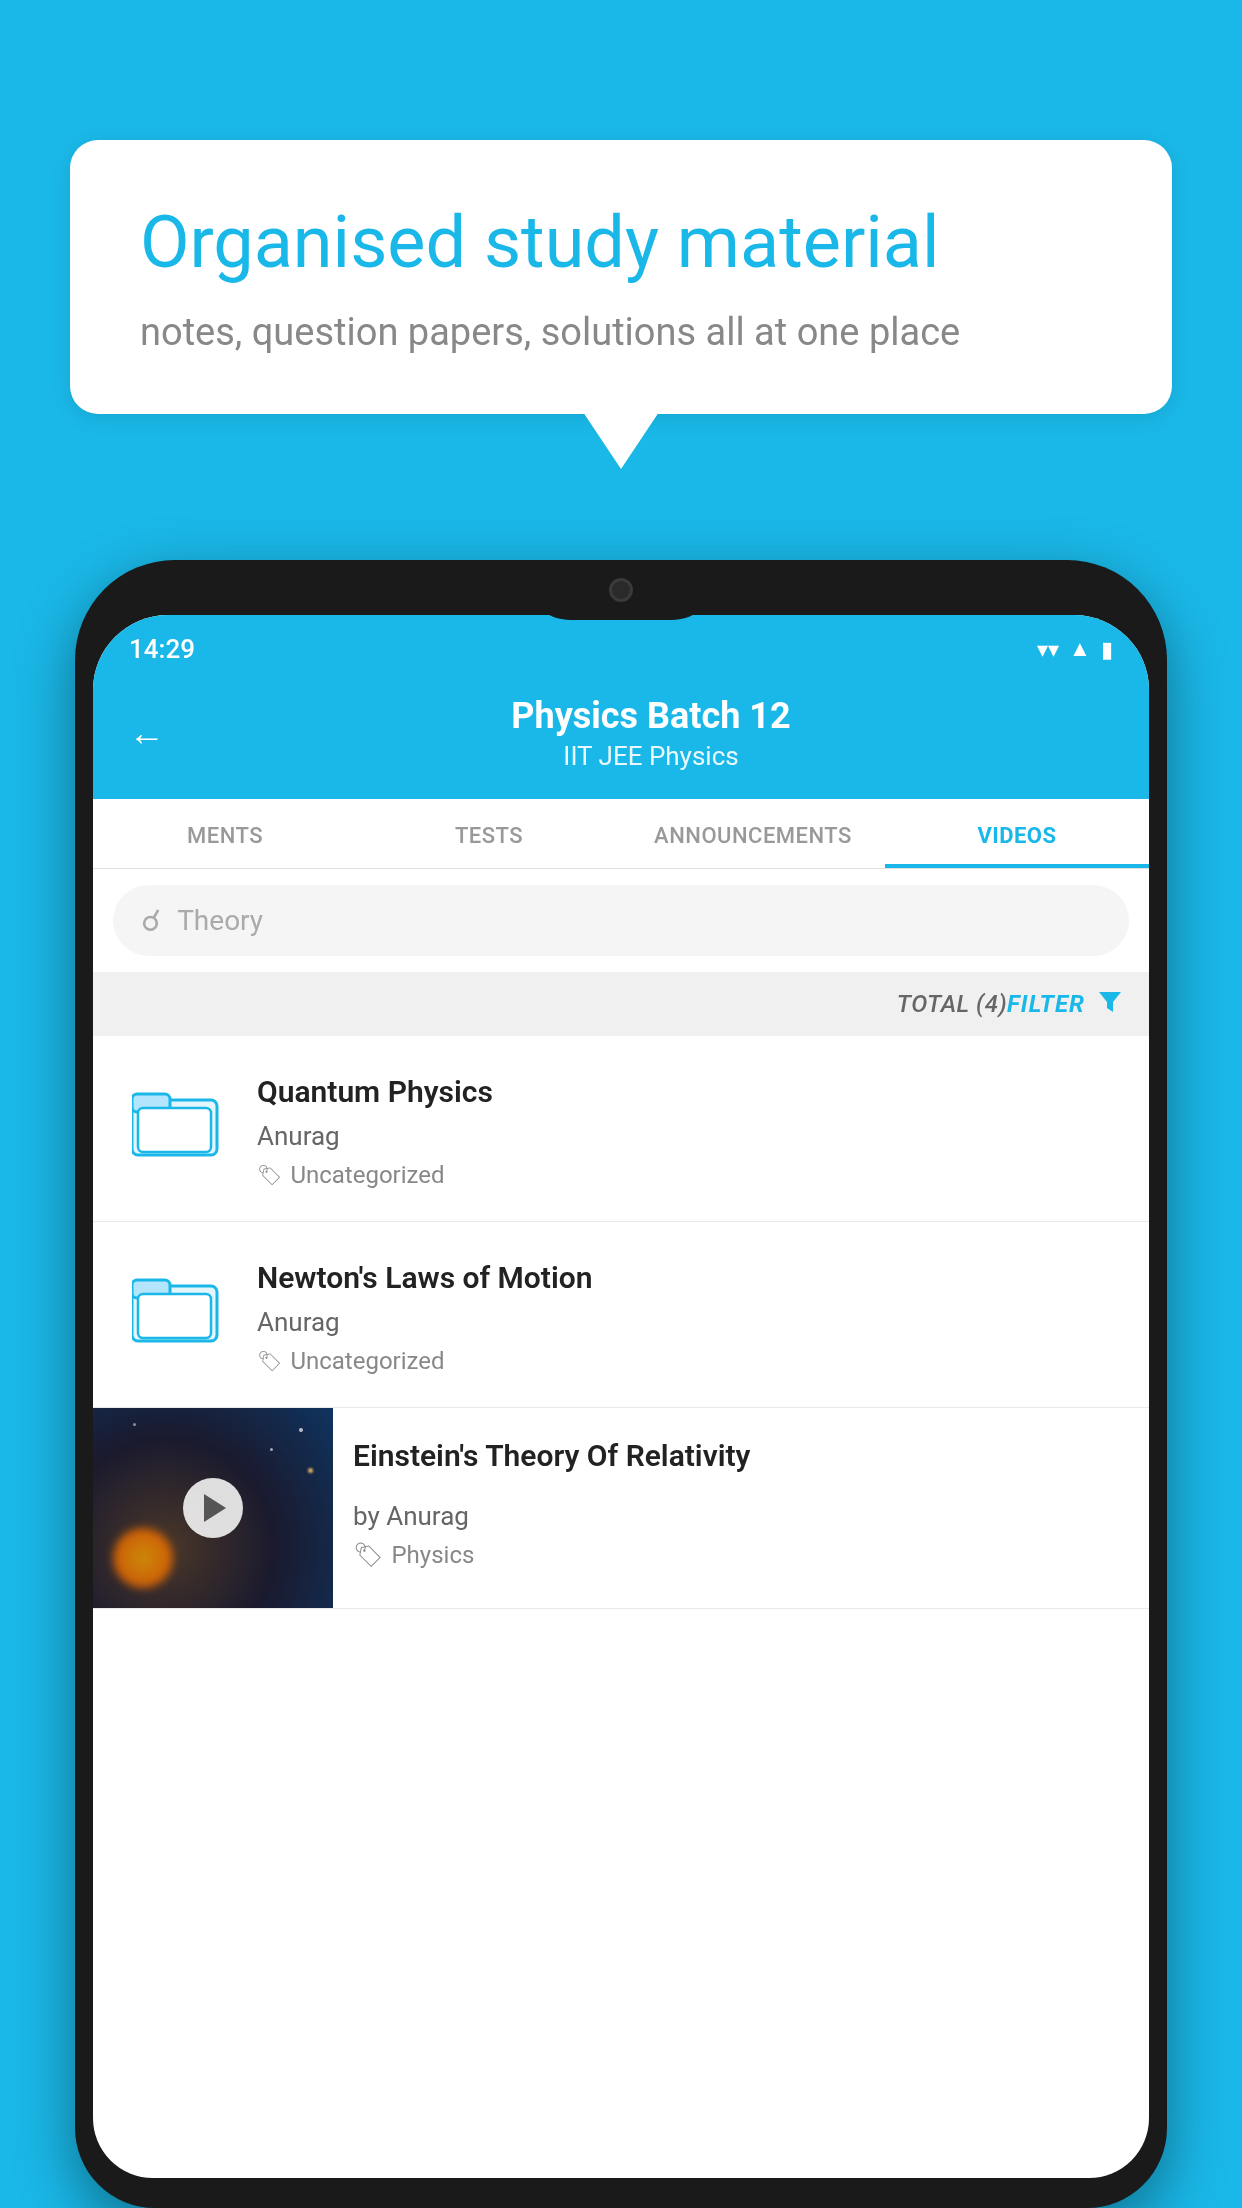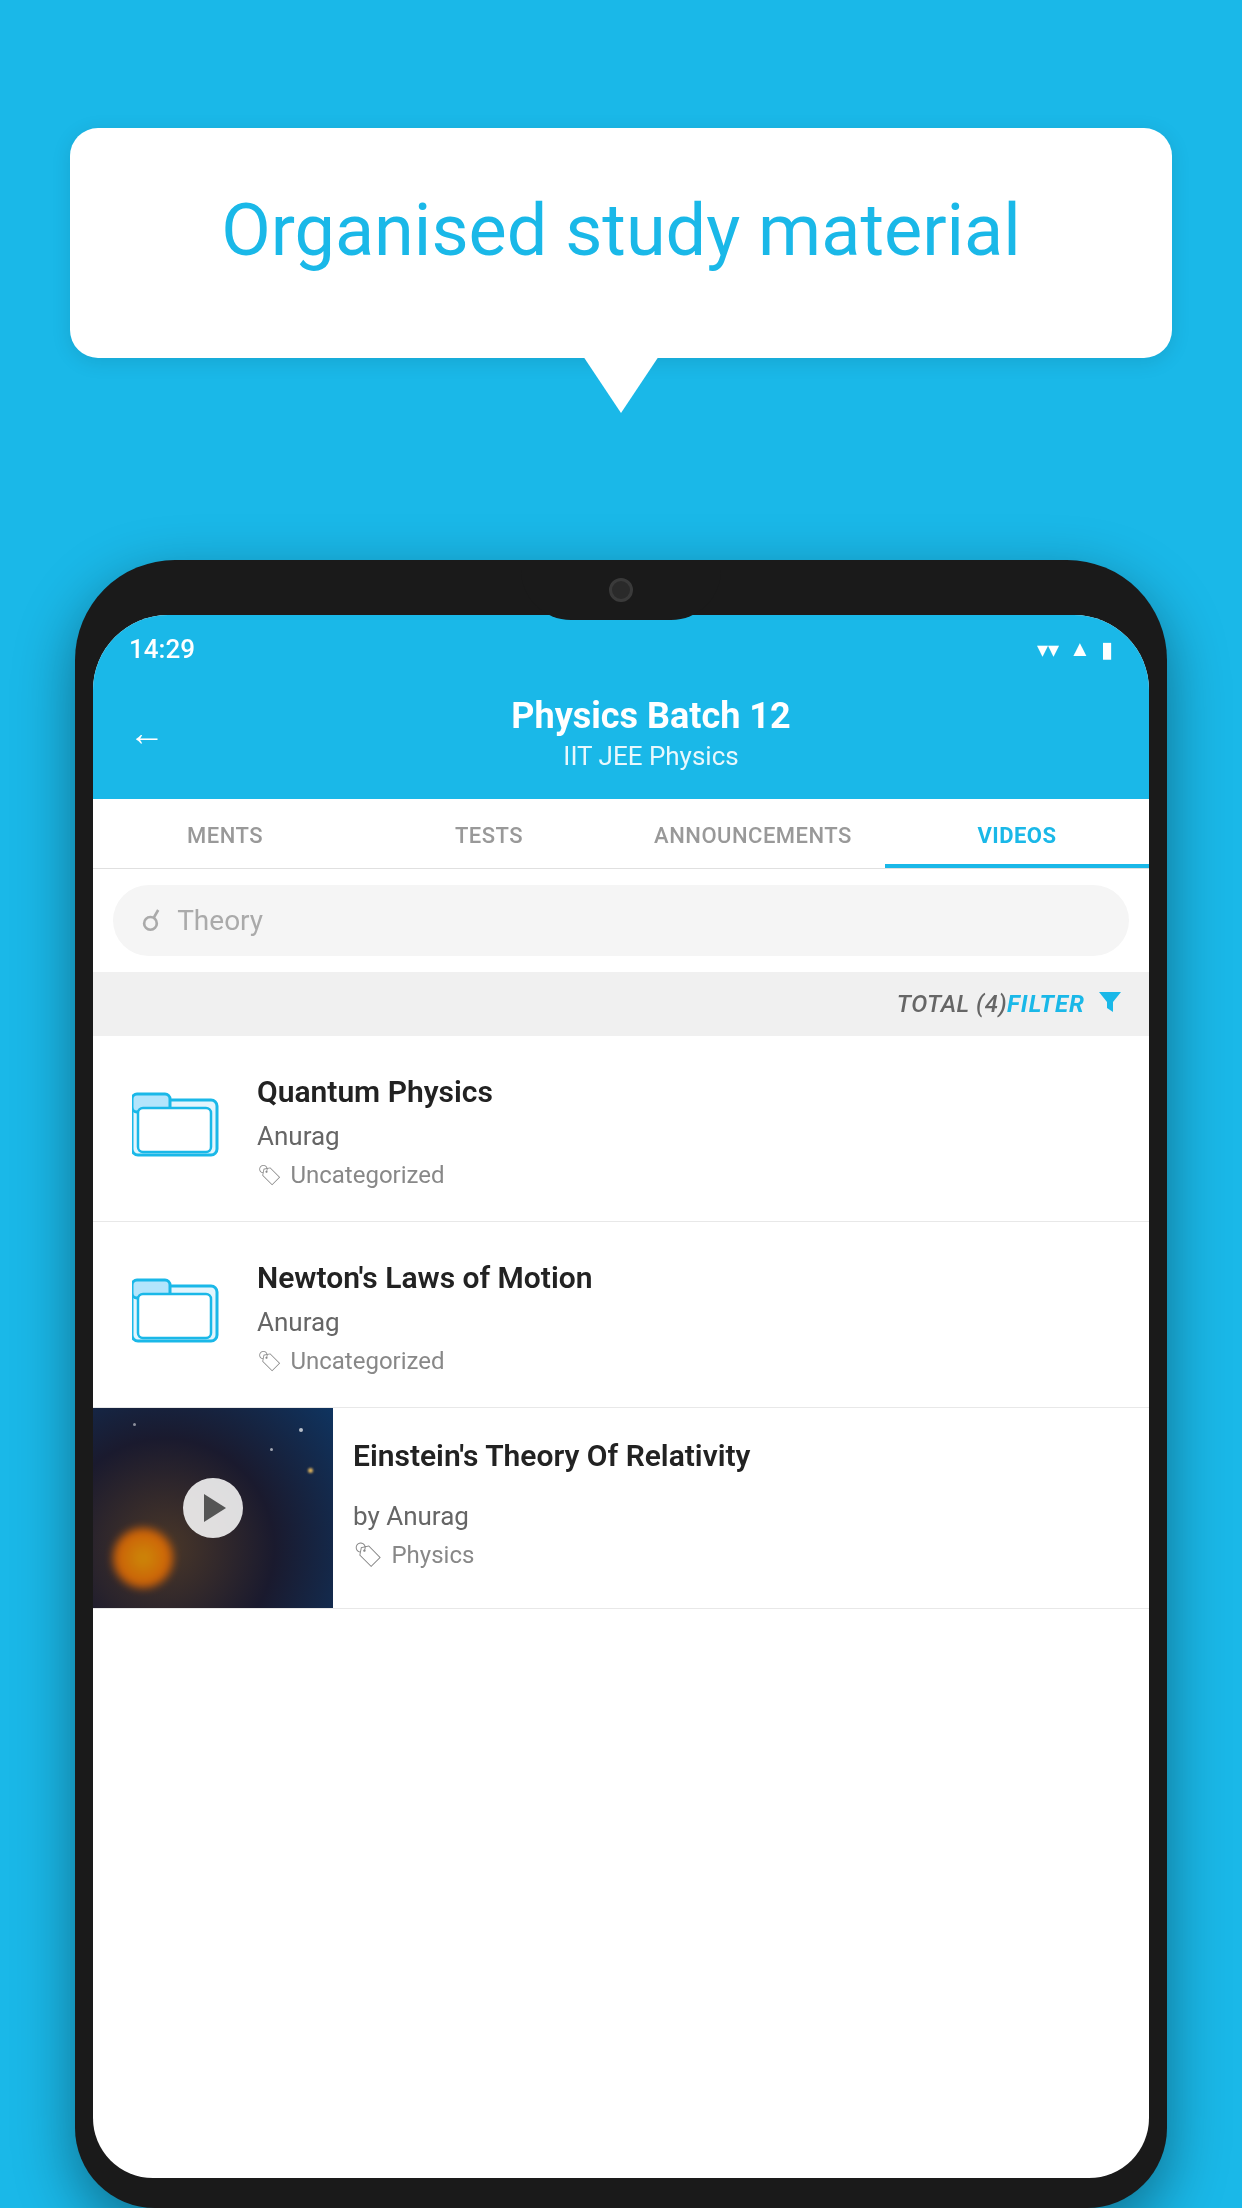--- a/index.html
+++ b/index.html
@@ -9,24 +9,23 @@
       height: 2208px;
       background-color: #1ab8e8;
       font-family: 'Roboto', Arial, sans-serif;
       overflow: hidden;
       position: relative;
     }
 
     
     .speech-bubble-container {
       position: absolute;
-      top: 128px;
+      top: 140px;
       left: 70px;
       right: 70px;
-      text-align: center;
     }
 
     .speech-bubble {
       background: white;
       border-radius: 28px;
       padding: 60px 70px;
       position: relative;
       box-shadow: 0 4px 20px rgba(0,0,0,0.1);
     }
 
@@ -429,20 +428,21 @@
     }
   </style>
 </head>
 <body>
 
 <div style="position:absolute;inset:0;background:#1ab8e8;"></div>
 
 <div class="speech-bubble-container">
   <div class="speech-bubble">
     <div class="bubble-title">Organised study material</div>
+    <div class="bubble-subtitle">notes, question papers, solutions all at one place</div>
   </div>
 </div>
 
 <div class="phone-frame">
   <div class="phone-notch"></div>
   <div class="phone-camera"></div>
 
   <div class="phone-screen">
 
     <div class="status-bar">

